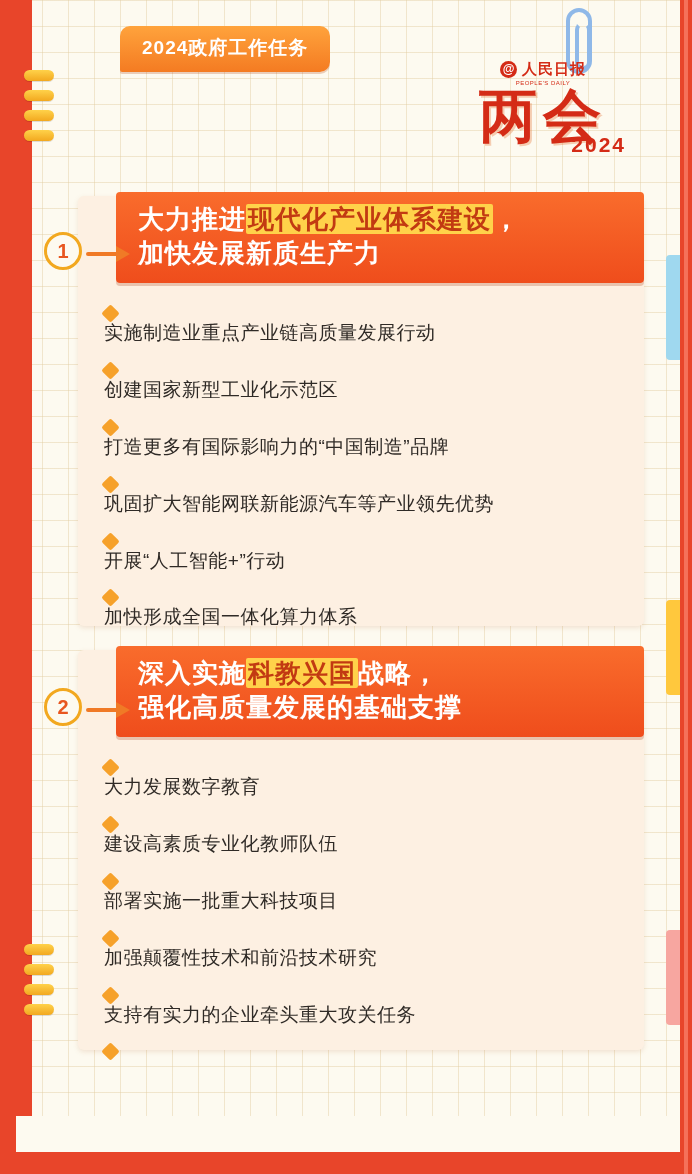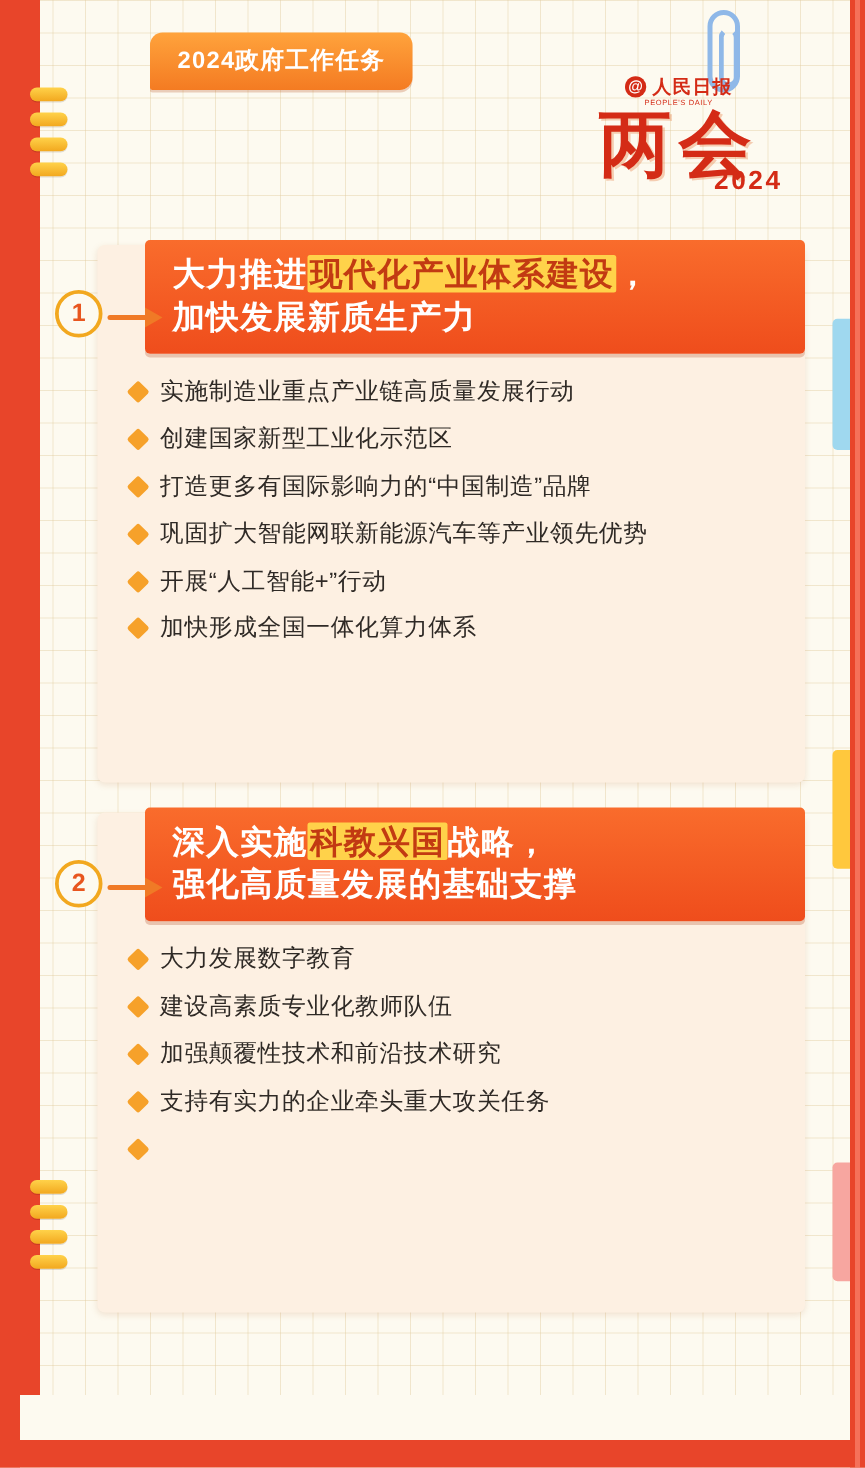--- a/index.html
+++ b/index.html
@@ -153,21 +153,21 @@
   }
   .arrow::after {
     content:""; position:absolute; left:30px; top:0; width:0; height:0;
     border-left: 14px solid #f07a26;
     border-top: 8px solid transparent;
     border-bottom: 8px solid transparent;
   }
 
   
   .list { padding: 18px 20px 10px 26px; }
-  .item { display: flex; align-items: flex-start; margin-bottom: 11px; }
+  .item { display: flex; align-items: flex-start; margin-bottom: 11px; flex-direction: column; }
   .dia {
     width: 13px; height: 13px; margin: 6px 11px 0 0; flex: 0 0 13px;
     background: #f6a12a; transform: rotate(45deg); border-radius: 2px;
   }
   .item-text {
     color: #2f2a26; font-size: 19px; line-height: 1.42; font-weight: 500;
     letter-spacing: .5px;
   }
 
   
@@ -270,20 +270,24 @@
         <div class="item">
             <span class="dia"></span>
             <span class="item-text">大力发展数字教育</span>
           </div>
         <div class="item">
             <span class="dia"></span>
             <span class="item-text">建设高素质专业化教师队伍</span>
           </div>
         <div class="item">
             <span class="dia"></span>
+            <span class="item-text">部署实施一批重大科技项目</span>
+          </div>
+        <div class="item">
+            <span class="dia"></span>
             <span class="item-text">加强颠覆性技术和前沿技术研究</span>
           </div>
         <div class="item">
             <span class="dia"></span>
             <span class="item-text">支持有实力的企业牵头重大攻关任务</span>
           </div>
         <div class="item">
             <span class="dia"></span>
           </div>
       </div>

